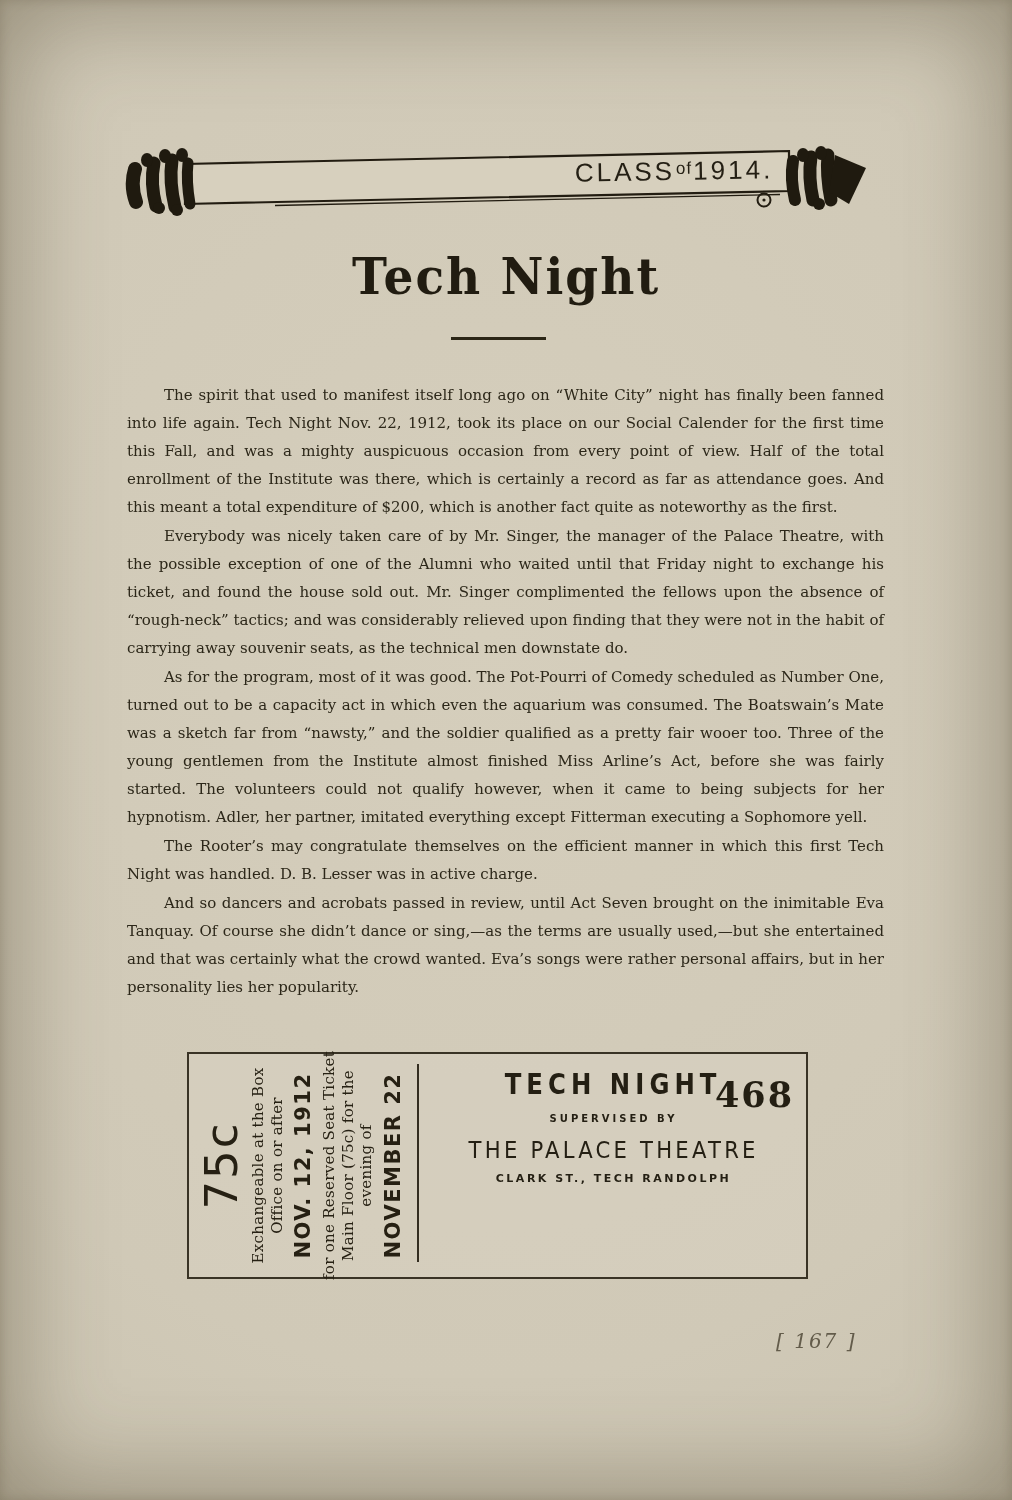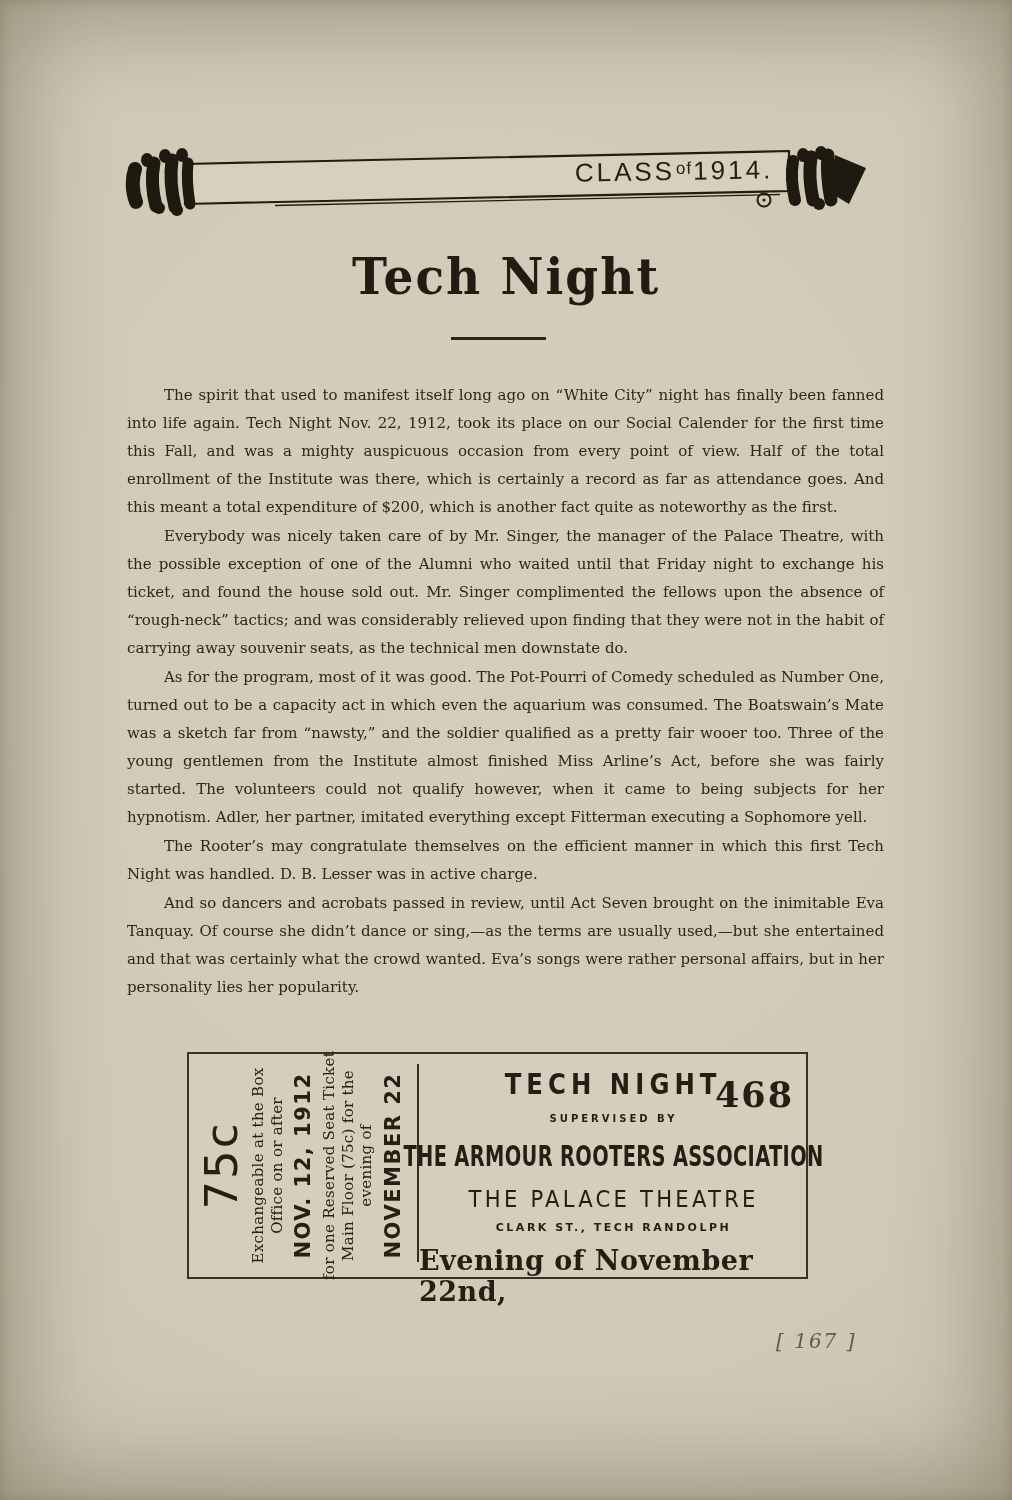--- a/index.html
+++ b/index.html
@@ -131,23 +131,21 @@
         <div class="stub-sans">NOVEMBER 22</div>
       </div>
     </div>
 
     <div class="tdivider"></div>
 
     <div class="tmain">
       <div class="t-title">TECH NIGHT</div>
       <div class="t-number">468</div>
       <div class="t-supervised">SUPERVISED BY</div>
-      <div class="t-org"><span>THE ARMOUR ROOTERS ASSOCIATION</span></div>
       <div class="t-venue">THE PALACE THEATRE</div>
       <div class="t-address">CLARK ST., TECH RANDOLPH</div>
-      <div class="t-evening">Evening of November 22nd,</div>
     </div>
 
   </div>
 
   <div class="pageno">[ 167 ]</div>
 
 </div>
 
 </body></html>

